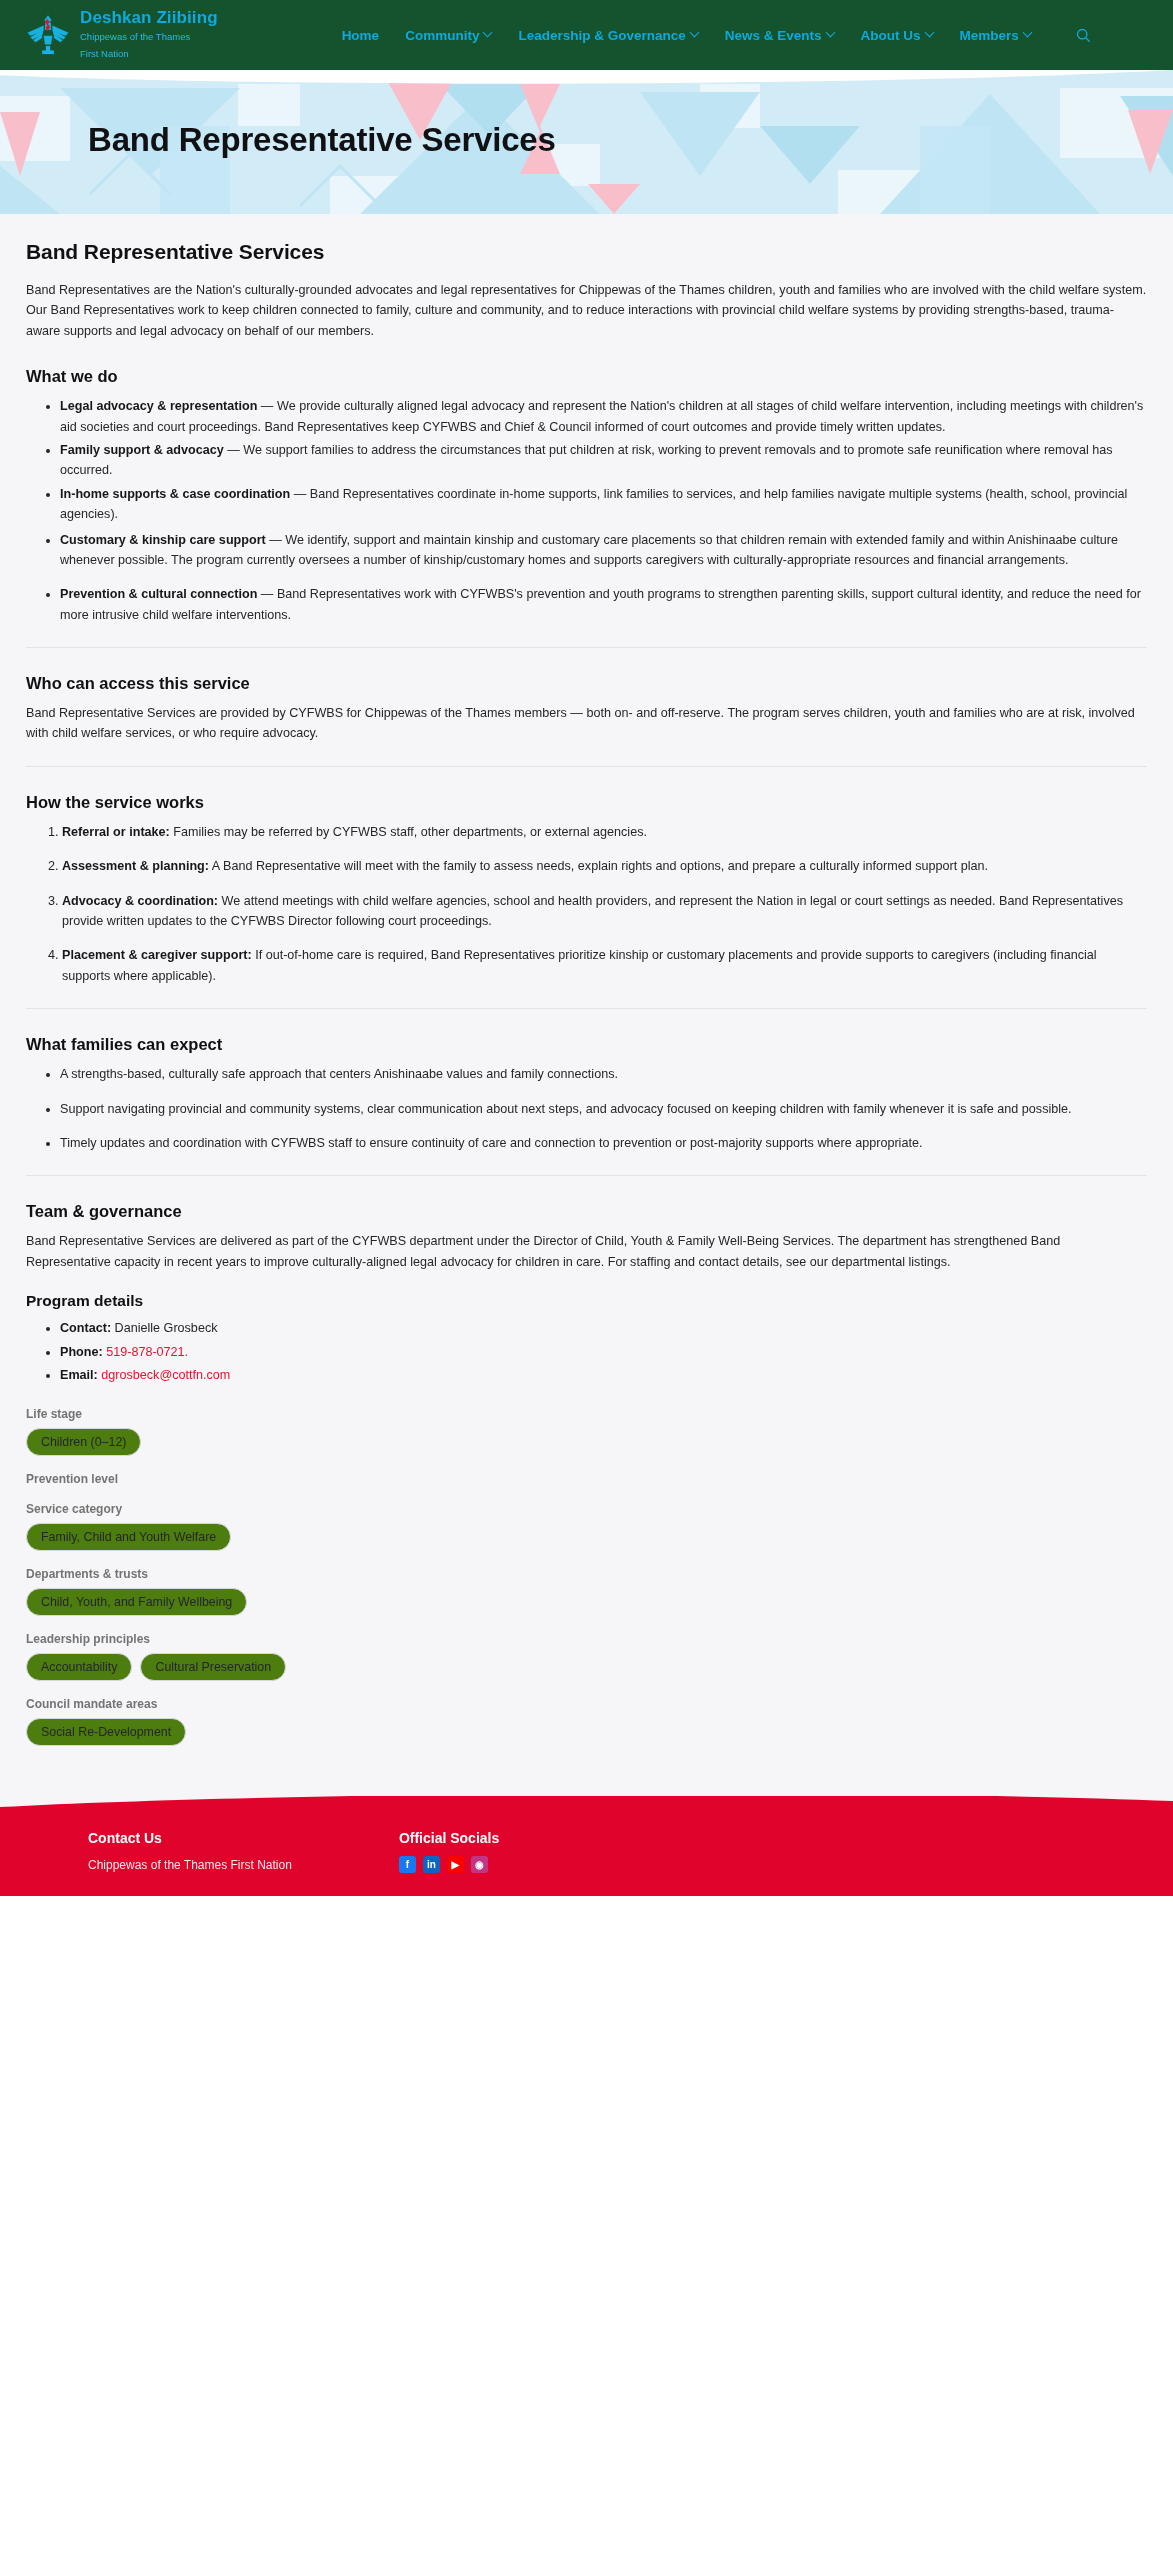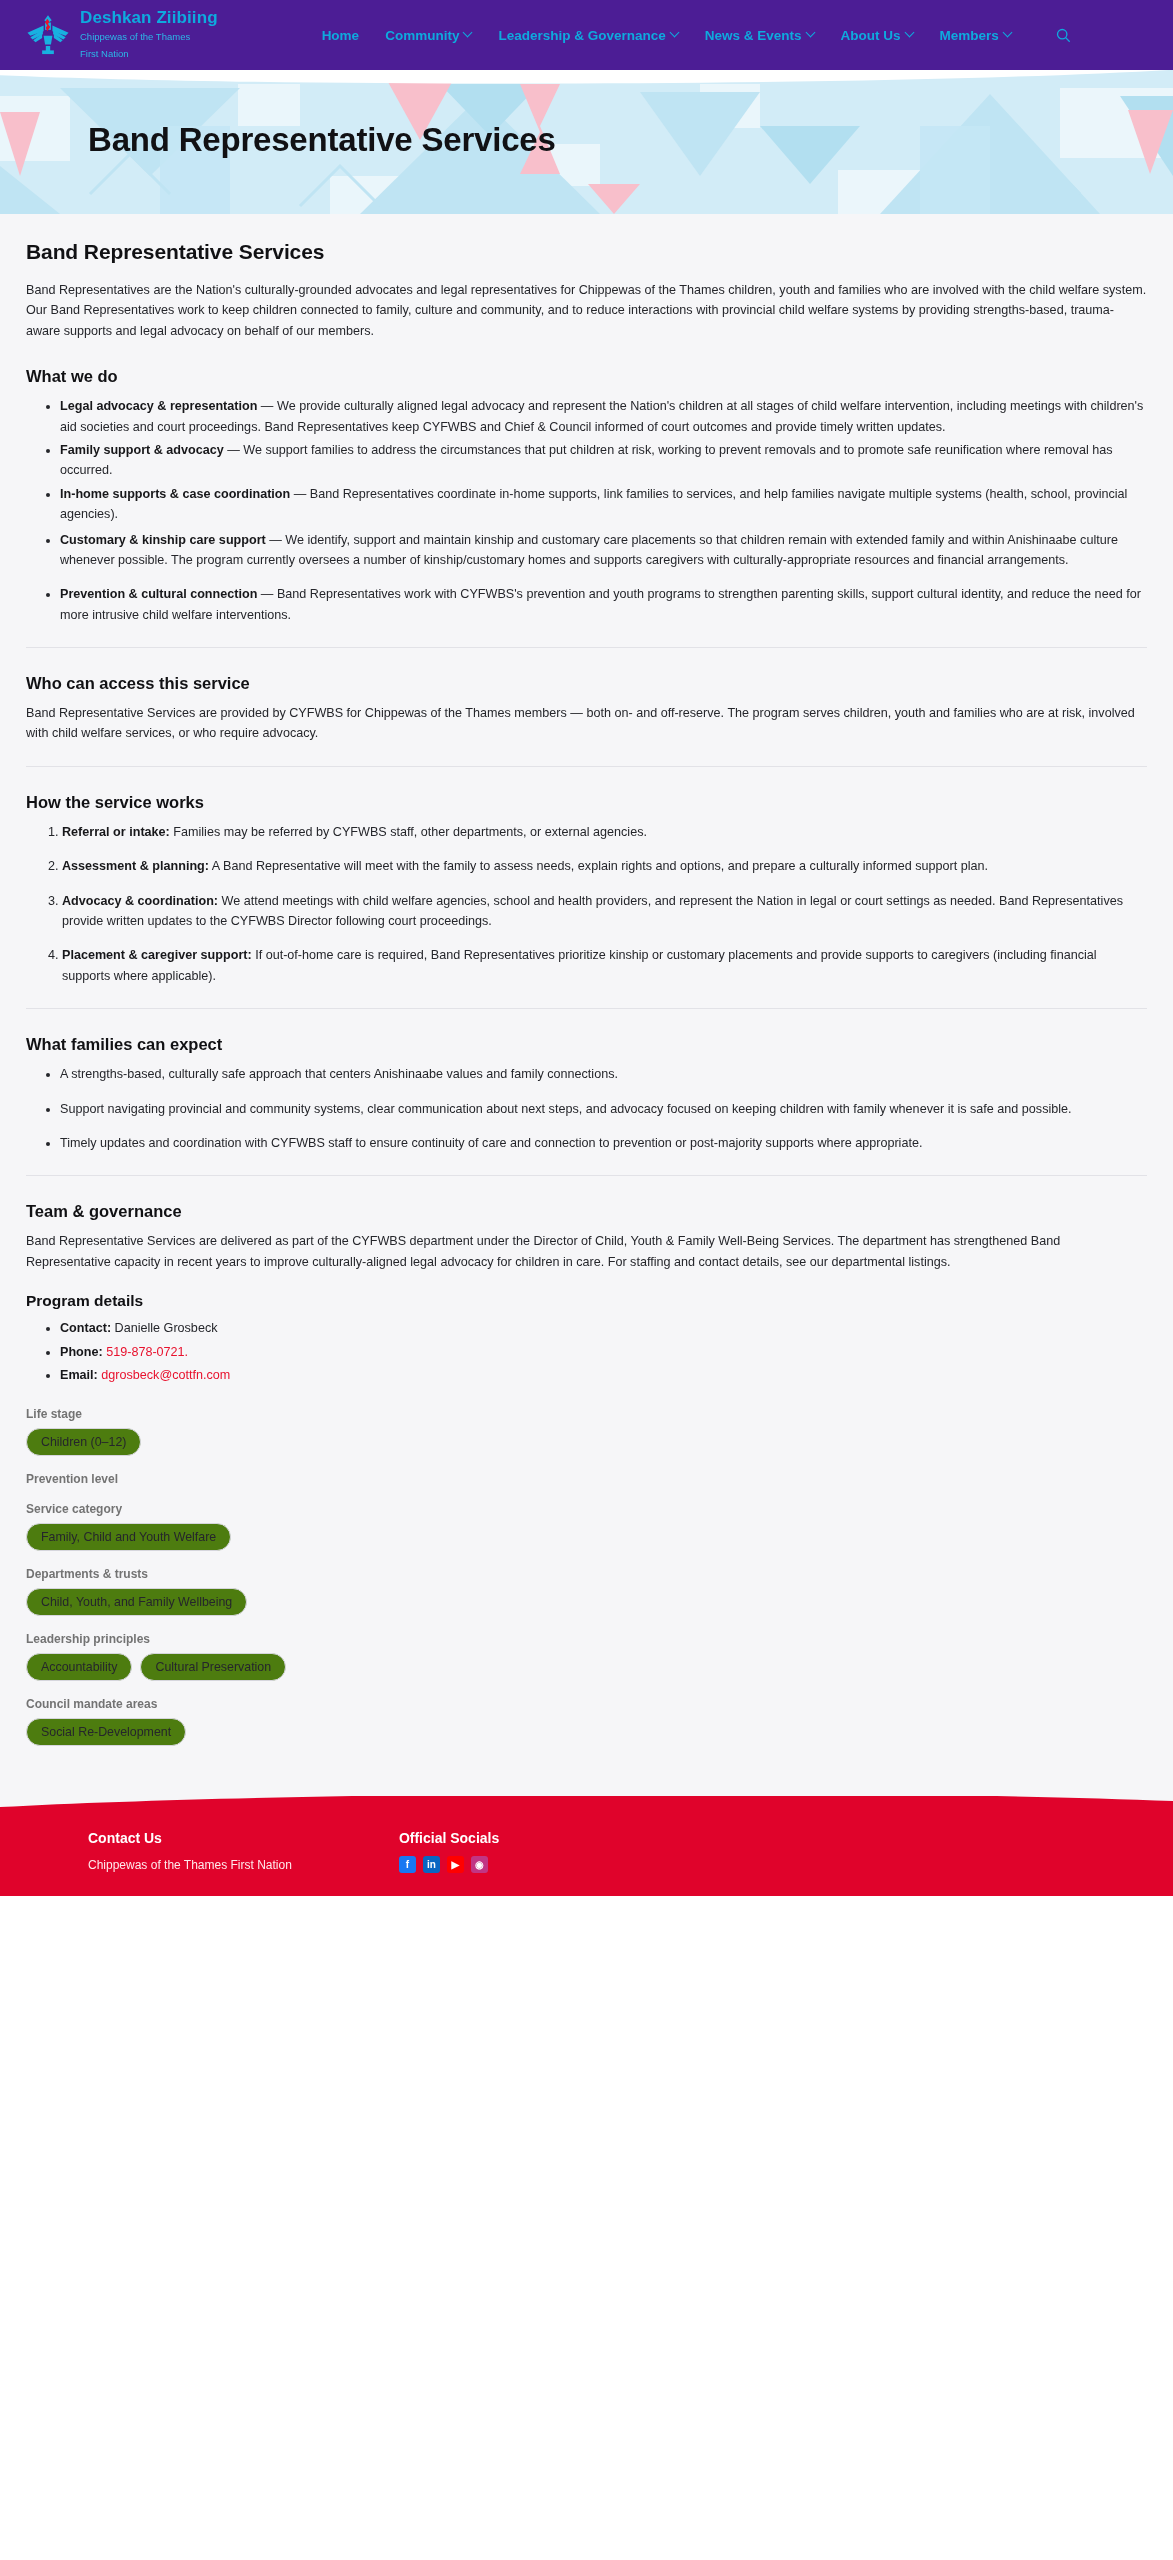--- a/index.html
+++ b/index.html
@@ -7,40 +7,41 @@
     width: 1173px;
     background: #ffffff;
     font-family: "Liberation Sans", sans-serif;
     color: #17171a;
   }
   body { width: 1173px; overflow-x: hidden; }
 
   
   .site-header {
     height: 70px;
-    background: #4c1d95;
+    background: #14532d;
     display: flex;
     align-items: center;
     padding: 0 26px 0 26px;
     position: relative;
     z-index: 30;
+    gap: 48px;
   }
   .brand { display: flex; align-items: center; gap: 10px; }
   .brand-logo { width: 44px; height: 44px; flex: 0 0 44px; }
   .brand-text { line-height: 1.05; }
   .brand-title {
     font-size: 17px; font-weight: 700; color: #0eaade;
     letter-spacing: .1px;
   }
   .brand-sub { font-size: 9.5px; color: #2cb8e8; font-weight: 500; }
   .brand-sub2 { font-size: 9.5px; color: #2cb8e8; font-weight: 500; }
 
   .main-nav {
     display: flex; align-items: center; gap: 26px;
-    margin-left: 104px;
+    margin-left: 76px;
   }
   .nav-item {
     display: flex; align-items: center; gap: 5px;
     font-size: 13.5px; font-weight: 700; color: #0eaade;
     cursor: pointer; white-space: nowrap;
   }
   .chev {
     width: 8px; height: 8px; display: inline-block; position: relative; top: -2px;
   }
   .chev::before {

